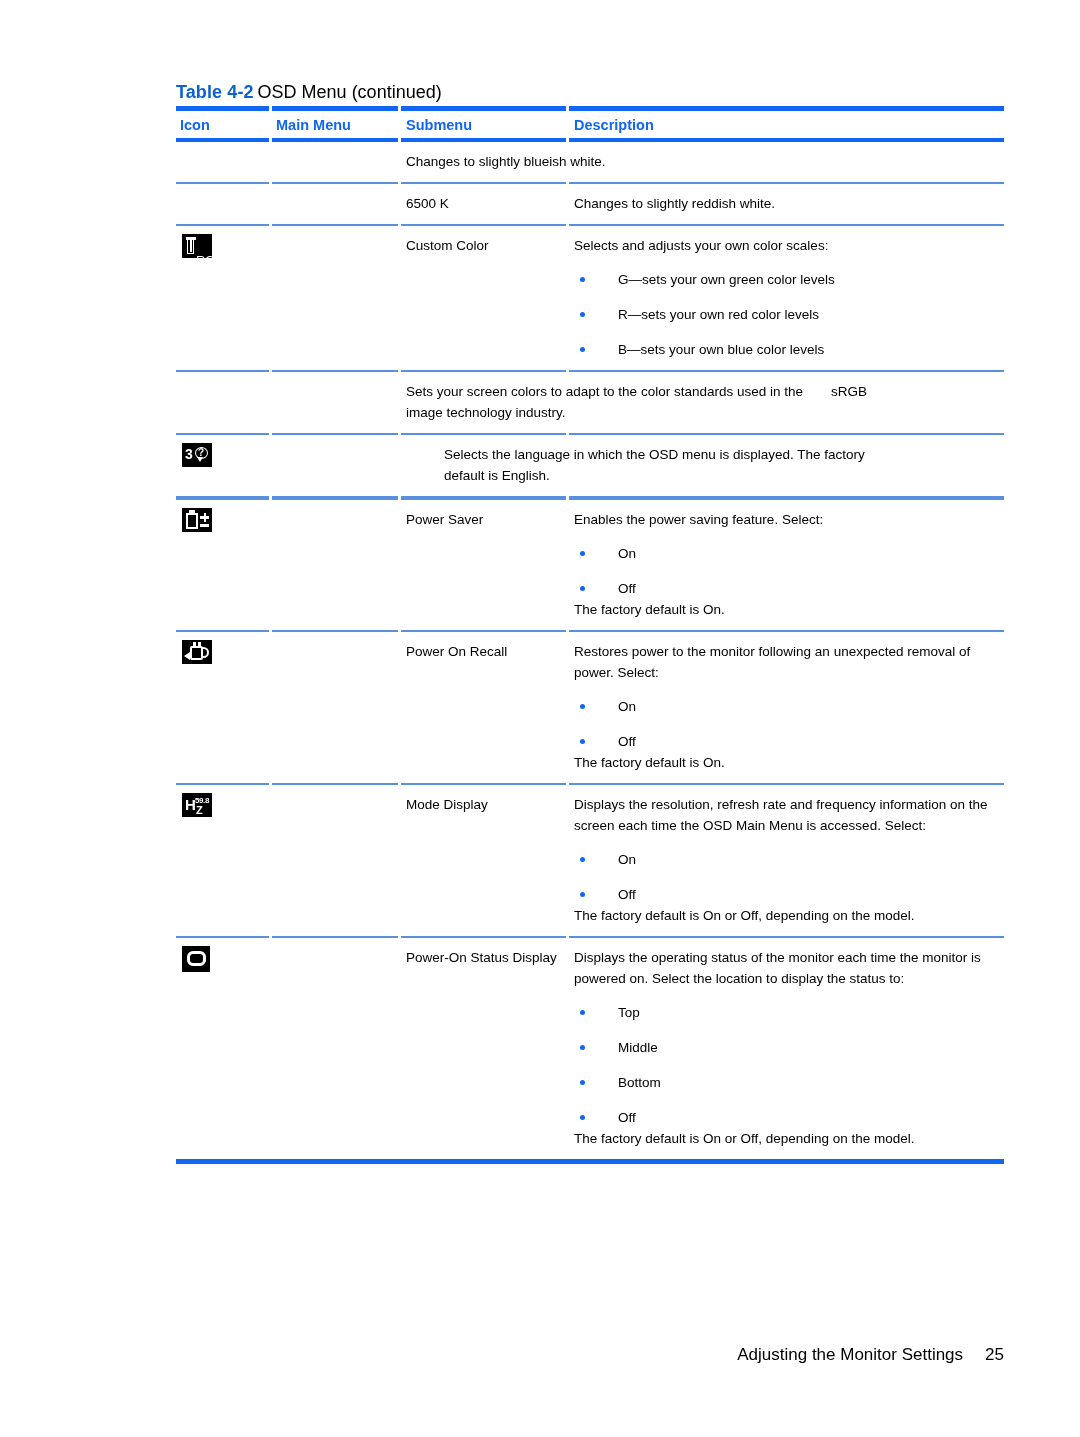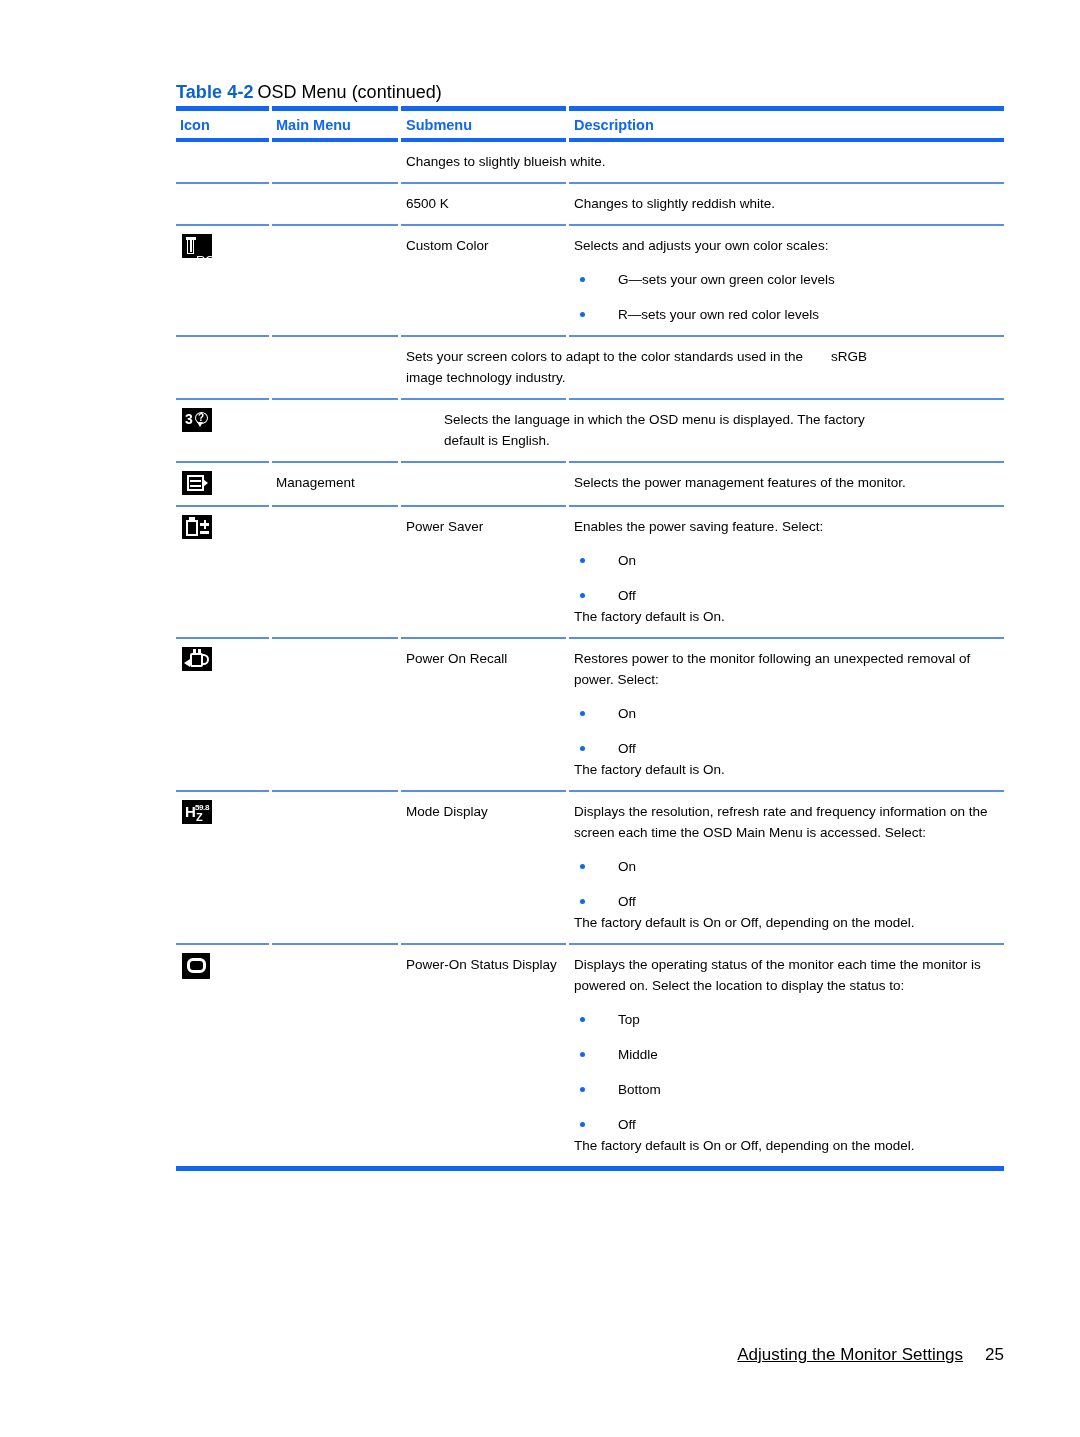--- a/index.html
+++ b/index.html
@@ -347,21 +347,20 @@
   .footer {
     position: absolute;
     left: 0;
     top: 1345px;
     width: 1080px;
     text-align: right;
     padding-right: 76px;
     box-sizing: border-box;
     font-size: 17px;
     color: #000000;
-    text-decoration: underline;
   }
   .footer .fnum {
     display: inline-block;
     margin-left: 22px;
   }
 </style>
 </head>
 <body>
 
 <div class="page">
@@ -443,20 +442,21 @@
           <span class="rgb-text">RGB</span>
         </span>
       </div>
       <div class="cell c-main"></div>
       <div class="cell c-sub">Custom Color</div>
       <div class="cell c-desc">
         <p>Selects and adjusts your own color scales:</p>
         <ul class="bul">
           <li><span class="dot"></span><span>G—sets your own green color levels</span></li>
           <li><span class="dot"></span><span>R—sets your own red color levels</span></li>
+          <li><span class="dot"></span><span>B—sets your own blue color levels</span></li>
         </ul>
       </div>
     </div>
     <div class="rule-row">
       <div class="seg" style="width:93px"></div>
         <div class="gap"></div>
       <div class="seg" style="width:127px"></div>
         <div class="gap"></div>
       <div class="seg" style="width:165px"></div>
         <div class="gap"></div>
@@ -498,35 +498,20 @@
     <div class="rule-row">
       <div class="seg" style="width:93px"></div>
         <div class="gap"></div>
       <div class="seg" style="width:127px"></div>
         <div class="gap"></div>
       <div class="seg" style="width:165px"></div>
         <div class="gap"></div>
       <div class="seg" style="width:437px"></div>
     </div>
 
-    <div class="row">
-      <div class="cell icon-cell c-icon">
-        <span class="gicon ic-mgmt">
-          <span class="frame"></span>
-          <span class="bar1"></span>
-          <span class="bar2"></span>
-          <span class="arr"></span>
-        </span>
-      </div>
-      <div class="cell c-main">Management</div>
-      <div class="cell c-sub"></div>
-      <div class="cell c-desc">
-        <p>Selects the power management features of the monitor.</p>
-      </div>
-    </div>
     <div class="rule-row">
       <div class="seg" style="width:93px"></div>
         <div class="gap"></div>
       <div class="seg" style="width:127px"></div>
         <div class="gap"></div>
       <div class="seg" style="width:165px"></div>
         <div class="gap"></div>
       <div class="seg" style="width:437px"></div>
     </div>
 

